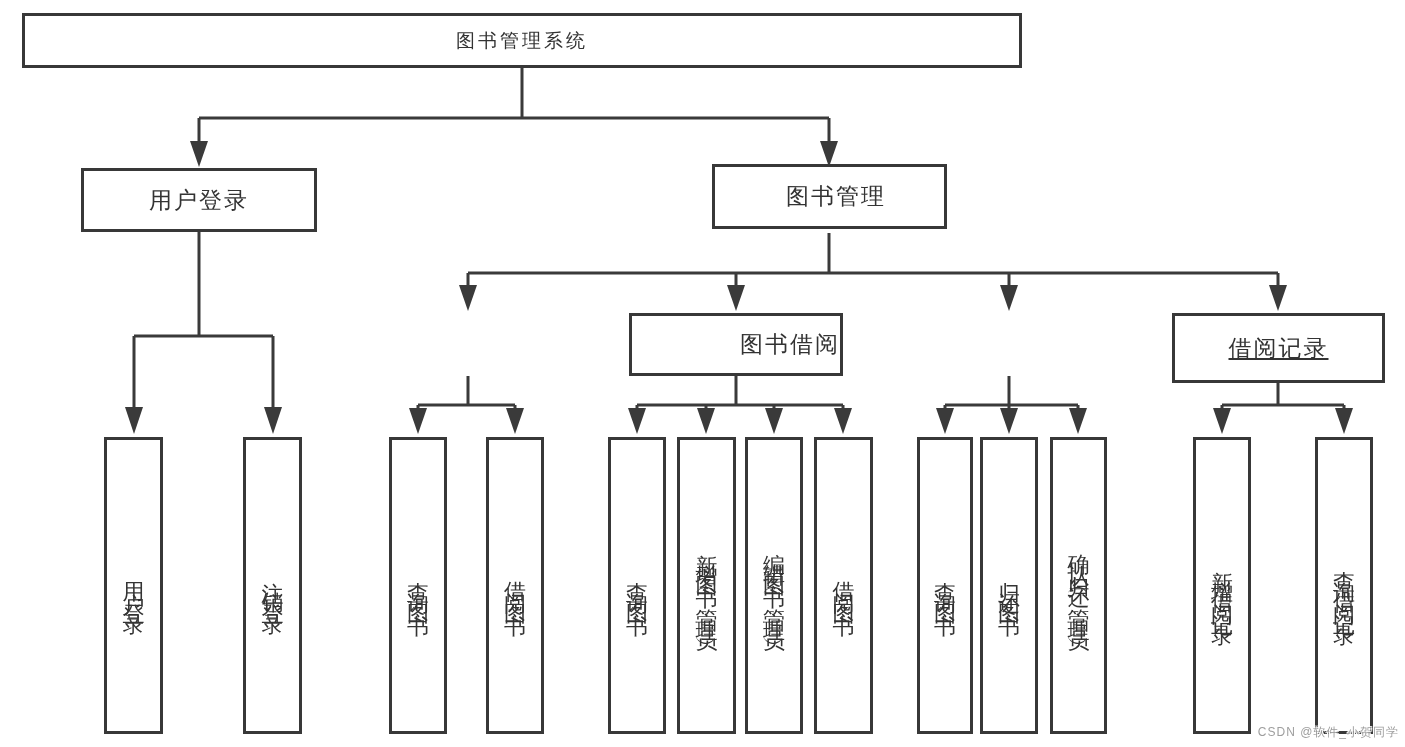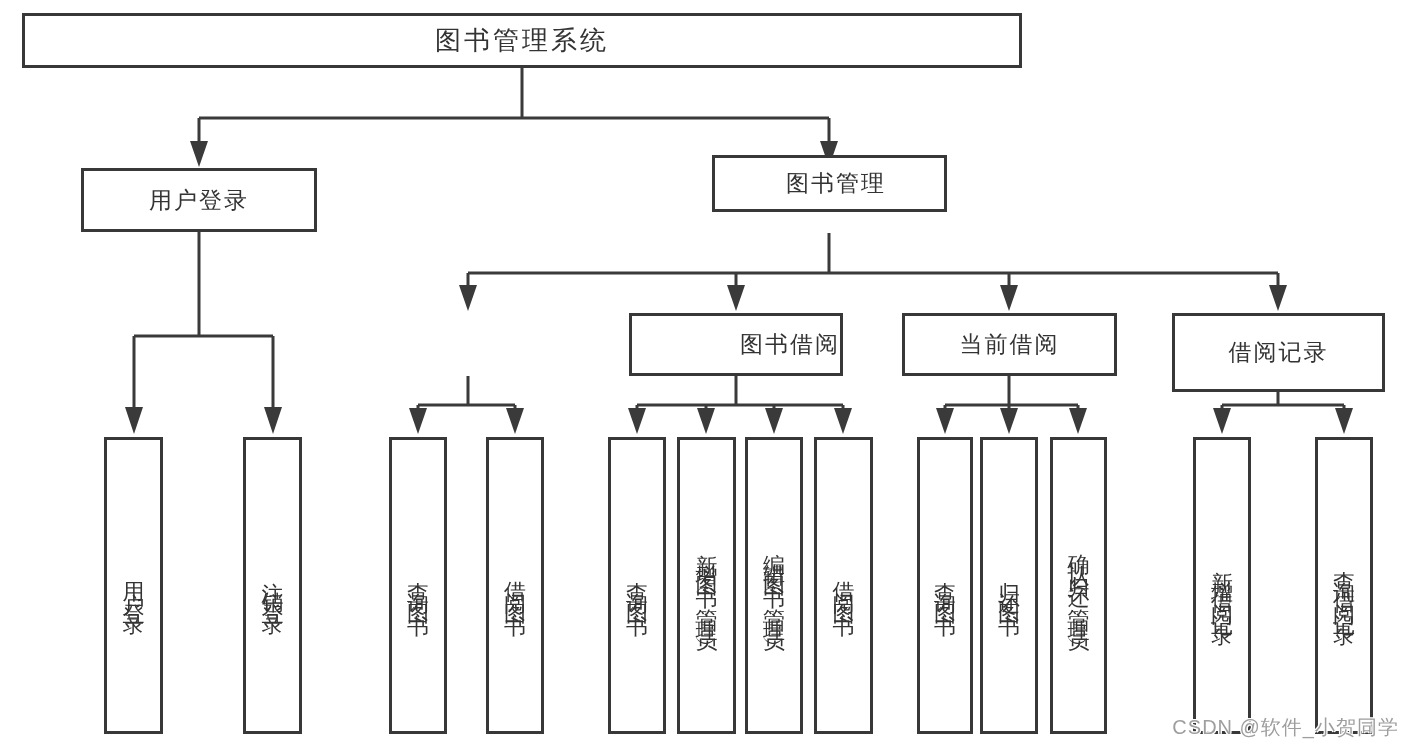--- a/index.html
+++ b/index.html
@@ -16,32 +16,32 @@
 
   .box {
     position:absolute;
     background:#ffffff;
     border:3px solid #383838;
     box-sizing:border-box;
     display:flex; align-items:center; justify-content:center;
     color:#333333;
   }
   .hlabel { font-size:23px; letter-spacing:2px; white-space:nowrap; }
-  #node-root .hlabel { font-size:26px; letter-spacing:3px; }
+  #node-root .hlabel { font-size:19px; letter-spacing:3px; }
 
   
   #node-root { left:22px; top:13px; width:1000px; height:55px; }
   
   #node-user-login    { left:81px;  top:168px; width:236px; height:64px; }
-  #node-book-mgmt     { left:712px; top:155px; width:235px; height:57px;padding-left:13px; }
+  #node-book-mgmt     { left:712px; top:164px; width:235px; height:65px;padding-left:13px; }
   
   #node-new-book      { left:363px;  top:313px; width:211px; height:63px; }
   #node-book-borrow   { left:629px;  top:313px; width:214px; height:63px;justify-content:flex-end; }
   #node-current-borrow{ left:902px;  top:313px; width:215px; height:63px; }
-  #node-borrow-record { left:1172px; top:313px; width:213px; height:79px; }
+  #node-borrow-record { left:1172px; top:313px; width:213px; height:70px;text-decoration:underline; }
 
   
   .leaf { top:437px; height:297px; }
   .leaf .vlabel {
     writing-mode:vertical-rl;
     text-orientation:mixed;
     font-size:22px;
     letter-spacing:11px;
     color:#333333;
     white-space:nowrap;
@@ -56,21 +56,21 @@
   #leaf-7  { left:814px;  width:59px; }
   #leaf-8  { left:917px;  width:56px; }
   #leaf-9  { left:980px;  width:58px; }
   #leaf-10 { left:1050px; width:57px; }
   #leaf-11 { left:1193px; width:58px; }
   #leaf-12 { left:1315px; width:58px; }
 
   #watermark {
     position:absolute;
     right:6px; bottom:6px;
-    font-size:20px;
+    font-size:12px;
     color:#9e9e9e;
     letter-spacing:1px;
     text-shadow:-1px -1px 0 #fff, 1px -1px 0 #fff, -1px 1px 0 #fff, 1px 1px 0 #fff;
     z-index:5;
     white-space:nowrap;
   }
 </style>
 </head>
 <body>
 
@@ -133,23 +133,20 @@
   <div class="box" id="node-user-login">
     <span class="hlabel">用户登录</span>
   </div>
   <div class="box" id="node-book-mgmt">
     <span class="hlabel">图书管理</span>
   </div>
 
   <div class="box" id="node-book-borrow">
     <span class="hlabel">图书借阅</span>
   </div>
-  <div class="box" id="node-current-borrow">
-    <span class="hlabel">当前借阅</span>
-  </div>
   <div class="box" id="node-borrow-record">
     <span class="hlabel">借阅记录</span>
   </div>
 
   <div class="box leaf" id="leaf-0">
     <span class="vlabel">用户登录</span>
   </div>
   <div class="box leaf" id="leaf-1">
     <span class="vlabel">注销登录</span>
   </div>

